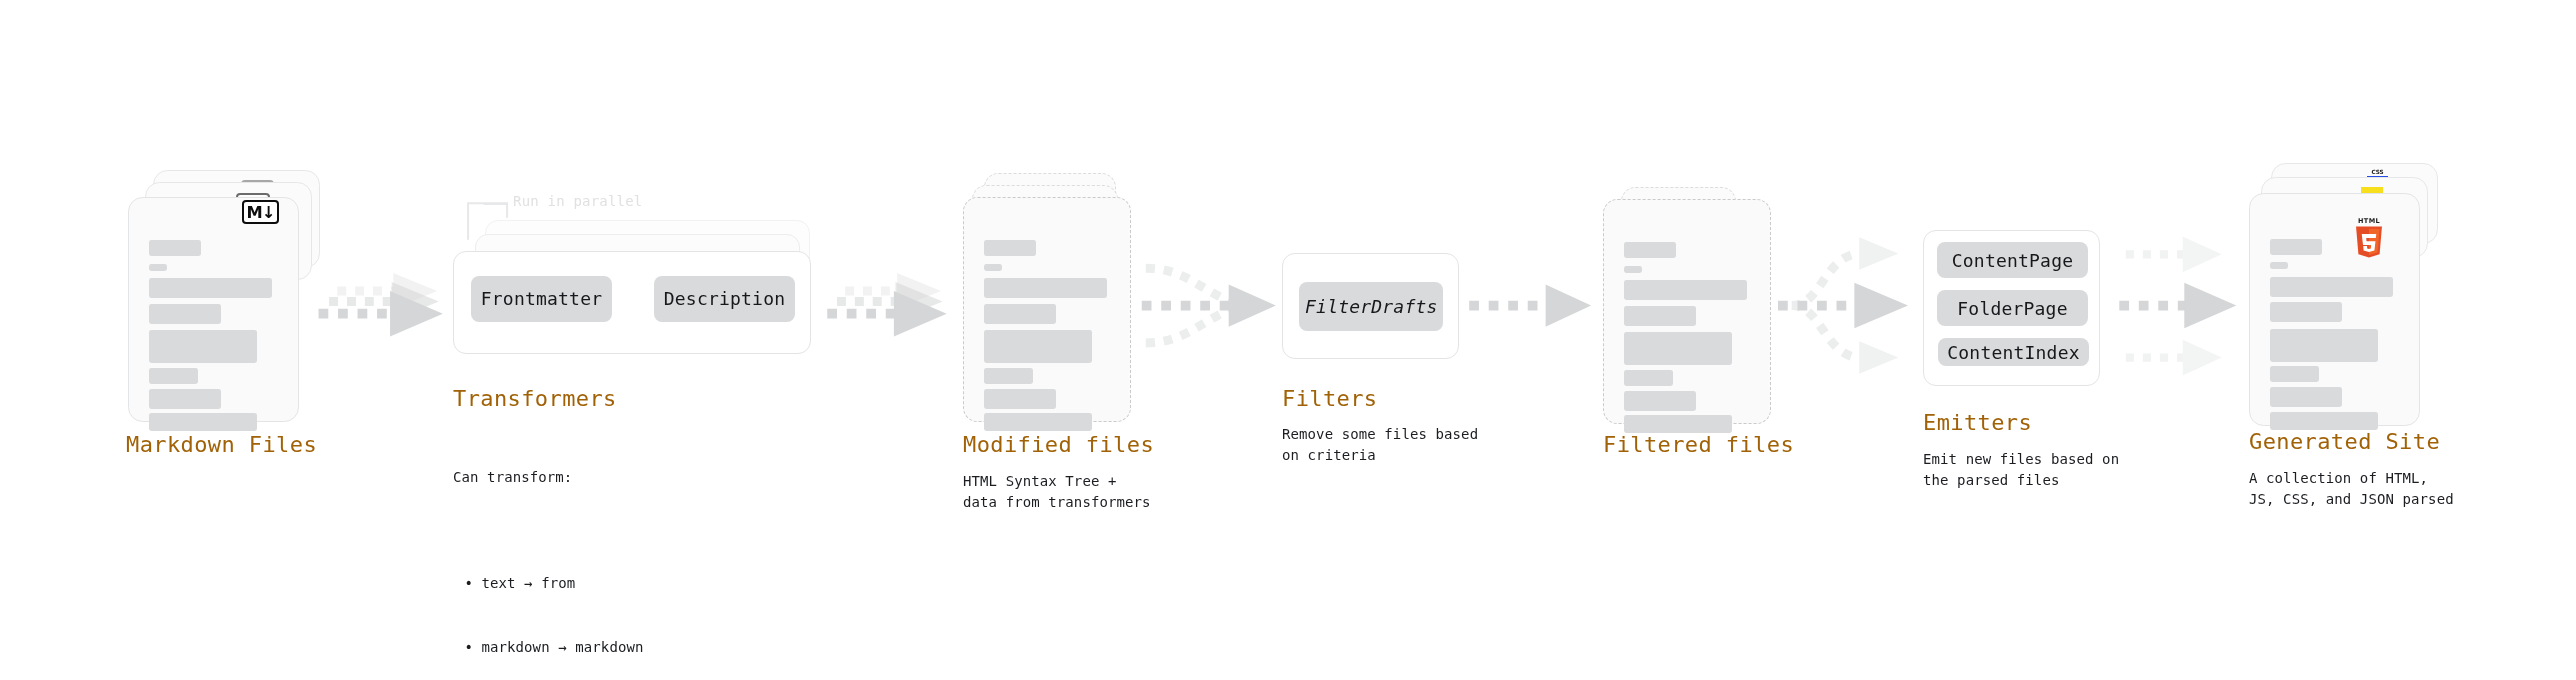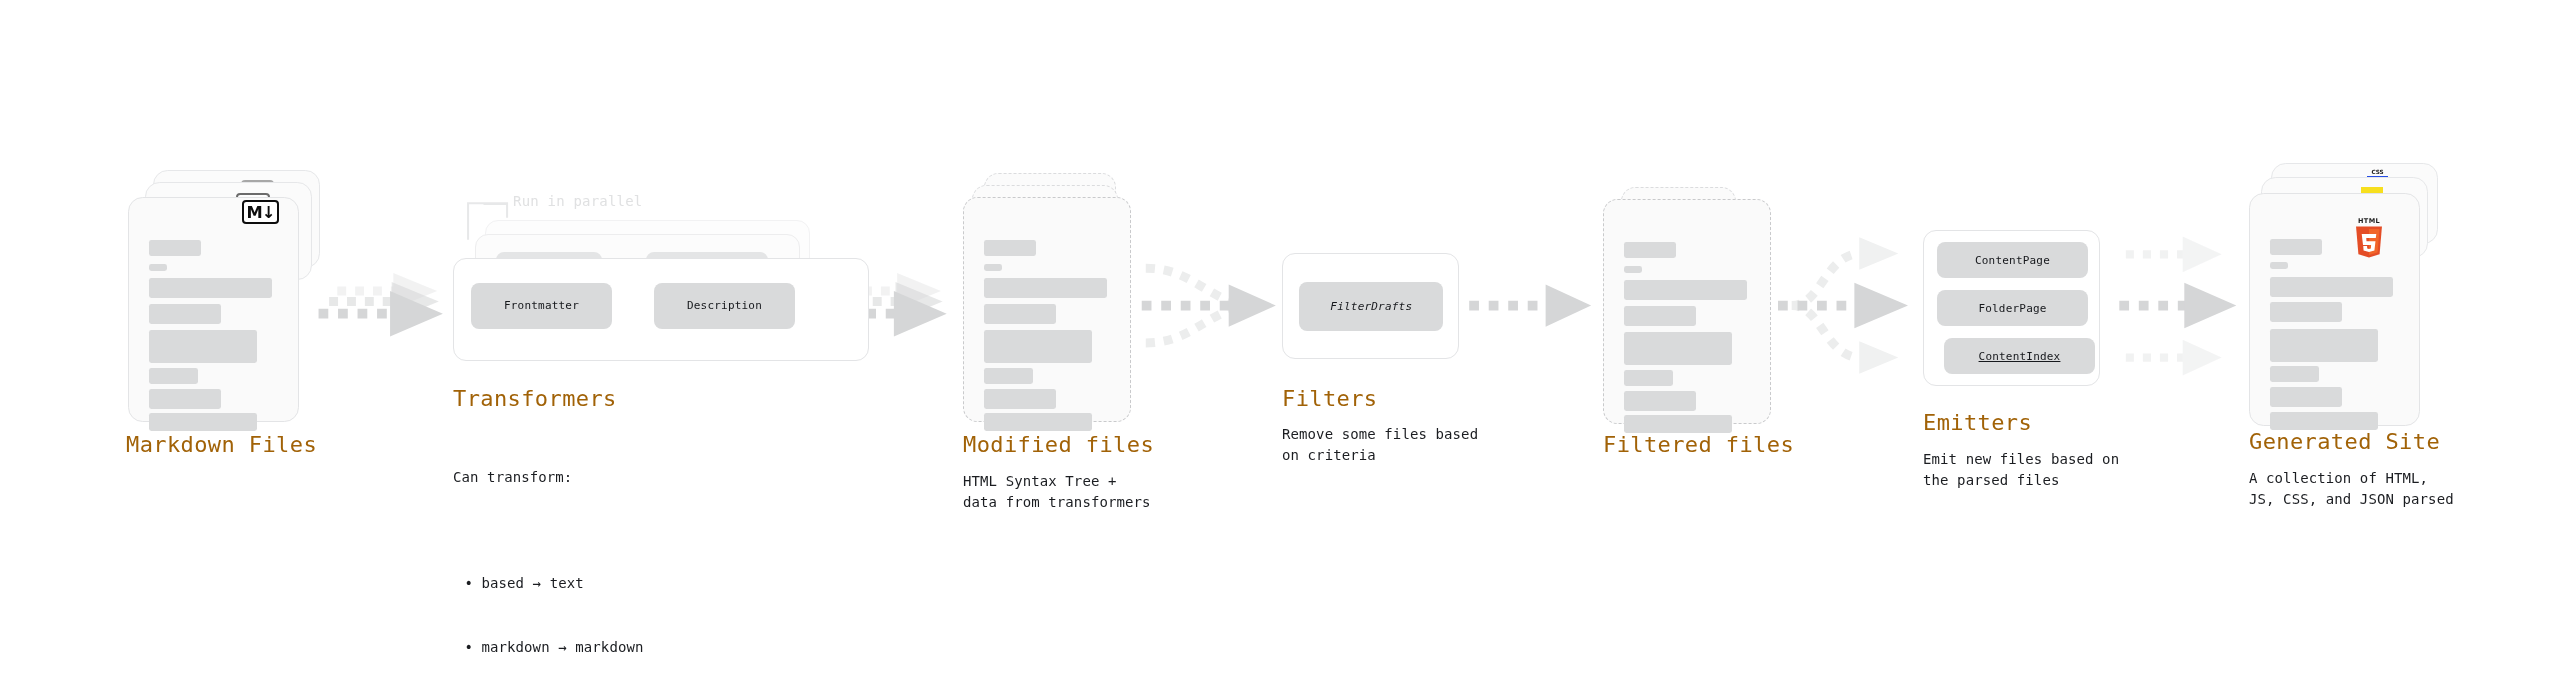--- a/index.html
+++ b/index.html
@@ -39,21 +39,21 @@
     position:absolute;box-sizing:border-box;
     background:#ffffff;border:1.6px solid #e3e4e6;border-radius:13px;
   }
   .groupbox.l2{background:#fcfcfc;border-color:#ededee;}
   .groupbox.l3{background:#fdfdfd;border-color:#f2f2f3;}
 
   .pill{
     position:absolute;box-sizing:border-box;
     background:#d9dadb;border-radius:8.1px;
     display:flex;align-items:center;justify-content:center;
-    font-size:11px;color:#16181c;white-space:nowrap;
+    font-size:18px;color:#16181c;white-space:nowrap;
     letter-spacing:0.2px;
   }
   .pill.l2{background:#e4e5e6;}
   .pill.l3{background:#ededee;}
 
   
   .caption{
     position:absolute;white-space:nowrap;
     font-size:22px;color:#a16207;letter-spacing:0.4px;
   }
@@ -198,31 +198,31 @@
     <div class="groupbox l3" style="left:485px;top:220px;width:325px;height:103px;">
       <div class="pill l3" style="left:19.5px;top:17px;width:106px;height:49px;"></div>
       <div class="pill l3" style="left:170px;top:17px;width:122px;height:49px;"></div>
     </div>
 
     <div class="groupbox l2" style="left:475px;top:234px;width:325px;height:103px;">
       <div class="pill l2" style="left:19.5px;top:17px;width:106px;height:49px;"></div>
       <div class="pill l2" style="left:170px;top:17px;width:122px;height:49px;"></div>
     </div>
 
-    <div class="groupbox" style="left:453px;top:251px;width:416px;height:103px;margin-top:7px;">
+    <div class="groupbox" style="left:453px;top:251px;width:358px;height:103px;">
       <div class="pill" style="left:17px;top:23.6px;width:141px;height:46px;">Frontmatter</div>
       <div class="pill" style="left:200px;top:23.6px;width:141px;height:46px;">Description</div>
     </div>
 
     <div class="caption" style="left:453px;top:386px;">Transformers</div>
 
     <div class="subcap" style="left:453px;top:424px;">
       <div>Can transform:</div>
       <ul class="bullets">
-        <li style="padding-left:11.4px;">• based → text</li>
+        <li style="padding-left:11.4px;">• text → from</li>
         <li style="padding-left:11.4px;">• markdown → markdown</li>
         
       </ul>
     </div>
   </div>
 
   <div>
 
     <div class="doccard dashed ghost" style="left:984px;top:173px;width:132px;height:65px;"></div>
     <div class="doccard dashed ghost" style="left:972px;top:185px;width:146px;height:65px;"></div>
@@ -268,21 +268,21 @@
       <div class="skel" style="left:19.5px;top:215px;width:108px;height:18px;"></div>
     </div>
 
     <div class="caption" style="left:1603px;top:432px;text-align:center;">Filtered files</div>
   </div>
 
   <div>
     <div class="groupbox" style="left:1923px;top:230px;width:177px;height:156px;">
       <div class="pill" style="left:13px;top:11.4px;width:151px;height:36px;">ContentPage</div>
       <div class="pill" style="left:13px;top:59px;width:151px;height:36px;">FolderPage</div>
-      <div class="pill" style="left:20px;top:107px;width:151px;height:36px;text-decoration:underline;">ContentIndex</div>
+      <div class="pill" style="left:14px;top:107px;width:151px;height:28px;">ContentIndex</div>
     </div>
 
     <div class="caption" style="left:1923px;top:410px;">Emitters</div>
     <div class="subcap" style="left:1923px;top:449px;">Emit new files based on
 the parsed files</div>
   </div>
 
   <div>
 
     <div class="doccard ghost" style="left:2271px;top:163px;width:167px;height:81px;"></div>

